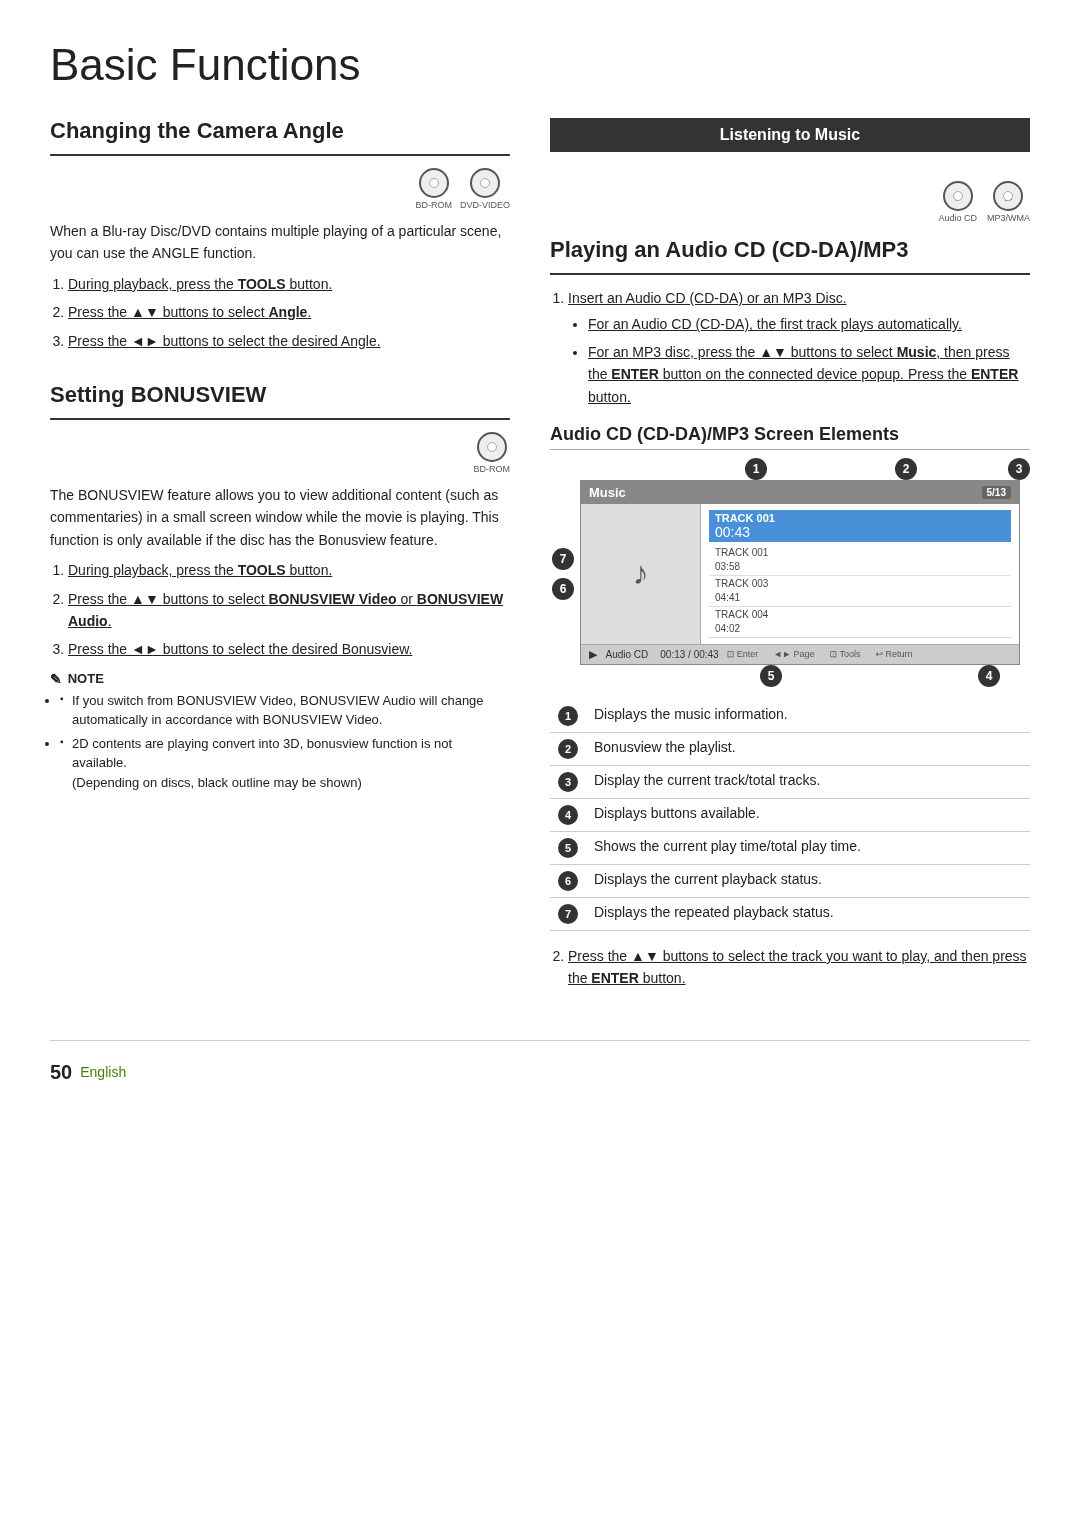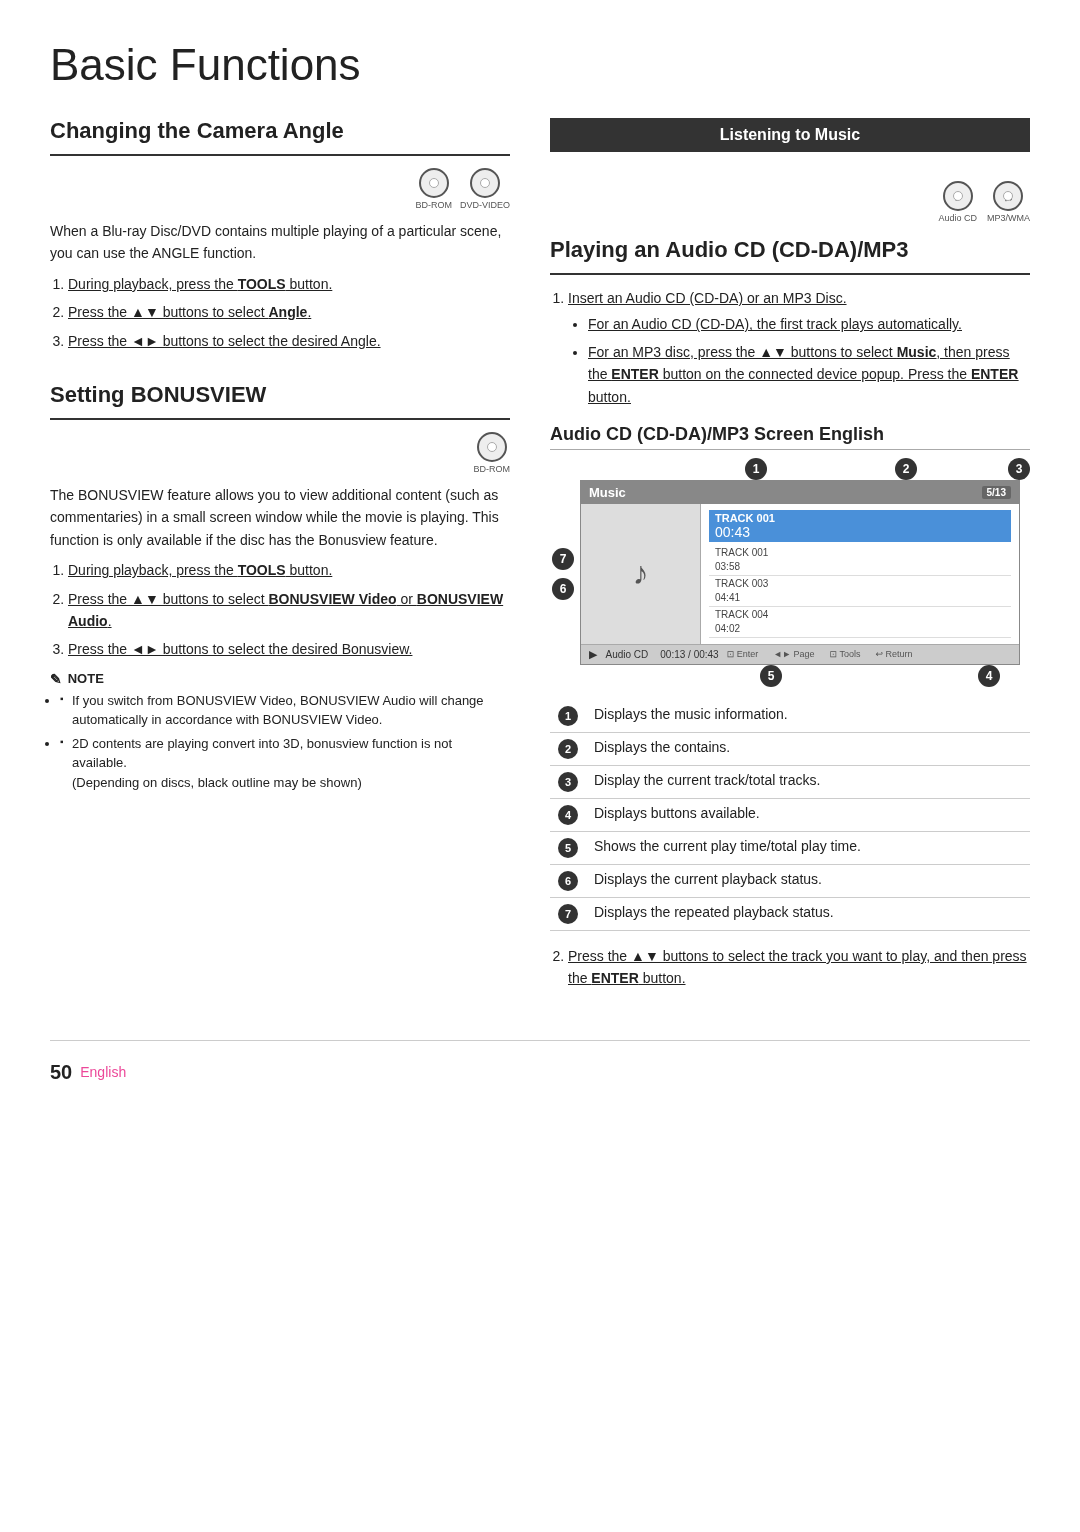--- a/index.html
+++ b/index.html
@@ -221,21 +221,21 @@
       border-top: 1px solid #ccc;
       padding-top: 20px;
     }
     .page-num {
       font-size: 20px;
       font-weight: bold;
       margin-right: 8px;
     }
     .page-lang {
       font-size: 14px;
-      color: #ec4899;
+      color: #4d7c0f;
     }
     .callout-num {
       position: absolute;
       width: 22px;
       height: 22px;
       background: #333;
       color: #fff;
       border-radius: 50%;
       display: flex;
       align-items: center;
@@ -327,21 +327,21 @@
     <ol>
       <li>
         Insert an Audio CD (CD-DA) or an MP3 Disc.
         <ul style="list-style:disc;margin-top:4px">
           <li>For an Audio CD (CD-DA), the first track plays automatically.</li>
           <li>For an MP3 disc, press the ▲▼ buttons to select <strong>Music</strong>, then press the <strong>ENTER</strong> button on the connected device popup. Press the <strong>ENTER</strong> button.</li>
         </ul>
       </li>
     </ol>
 
-    <h3>Audio CD (CD-DA)/MP3 Screen English</h3>
+    <h3>Audio CD (CD-DA)/MP3 Screen Elements</h3>
 
     <div style="position:relative;margin:30px 0 20px 20px;">
 
       <div style="position:absolute;top:-22px;left:175px;" class="callout-num">1</div>
       <div style="position:absolute;top:-22px;left:325px;" class="callout-num">2</div>
       <div style="position:absolute;top:-22px;right:0px;" class="callout-num">3</div>
 
       <div style="position:absolute;top:68px;left:-18px;" class="callout-num">7</div>
       <div style="position:absolute;top:98px;left:-18px;" class="callout-num">6</div>
 
@@ -382,21 +382,21 @@
     </div>
 
     <table class="desc-table" style="margin-top:35px;">
       <tbody>
           <tr>
         <td><span class="circle-num">1</span></td>
         <td>Displays the music information.</td>
       </tr>
       <tr>
         <td><span class="circle-num">2</span></td>
-        <td>Displays the contains.</td>
+        <td>Bonusview the playlist.</td>
       </tr>
       <tr>
         <td><span class="circle-num">3</span></td>
         <td>Display the current track/total tracks.</td>
       </tr>
       <tr>
         <td><span class="circle-num">4</span></td>
         <td>Displays buttons available.</td>
       </tr>
       <tr>

